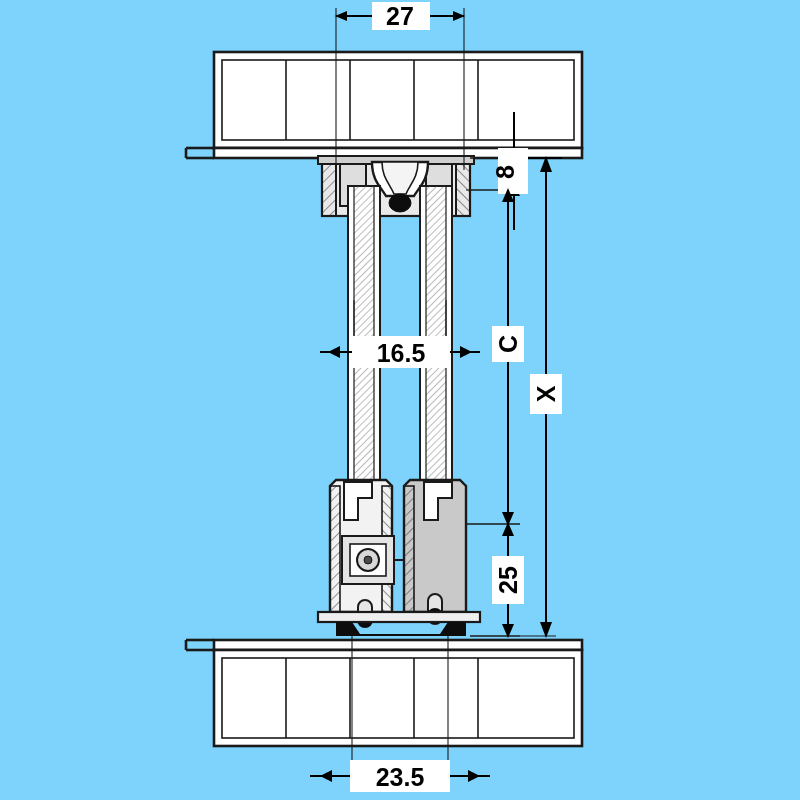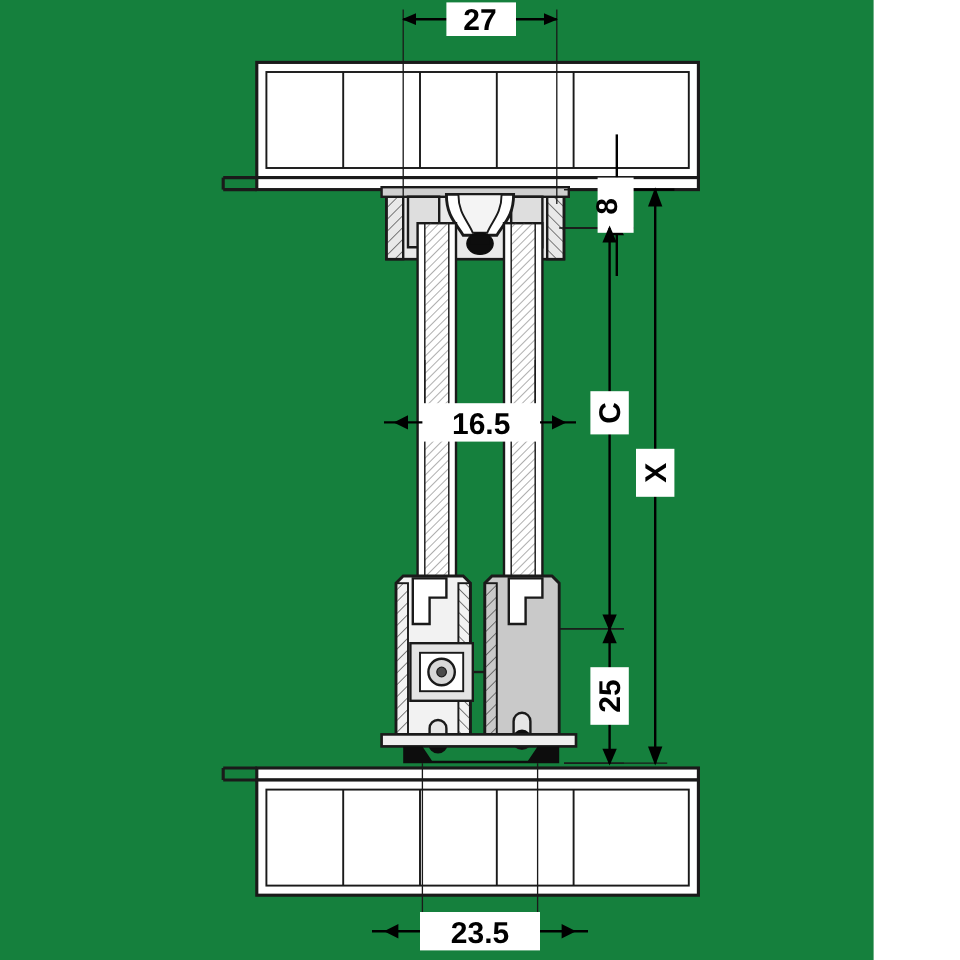--- a/index.html
+++ b/index.html
@@ -1,17 +1,17 @@
 <!DOCTYPE html>
 <html><head>
 <meta charset="utf-8">
 <style>
   html,body{margin:0;padding:0;background:#ffffff;}
   body{width:800px;height:800px;font-family:"Liberation Sans",sans-serif;overflow:hidden;}
-  #stage{position:relative;width:728px;height:800px;background:#15803d;}
+  #stage{position:relative;width:800px;height:800px;background:#7dd3fc;}
   svg{display:block;}
   .dimtext{font-family:"Liberation Sans",sans-serif;font-weight:bold;fill:#000;}
 </style>
 </head>
 <body>
 
 <div id="stage">
 <svg width="800" height="800" viewBox="0 0 800 800">
 
   <defs>

